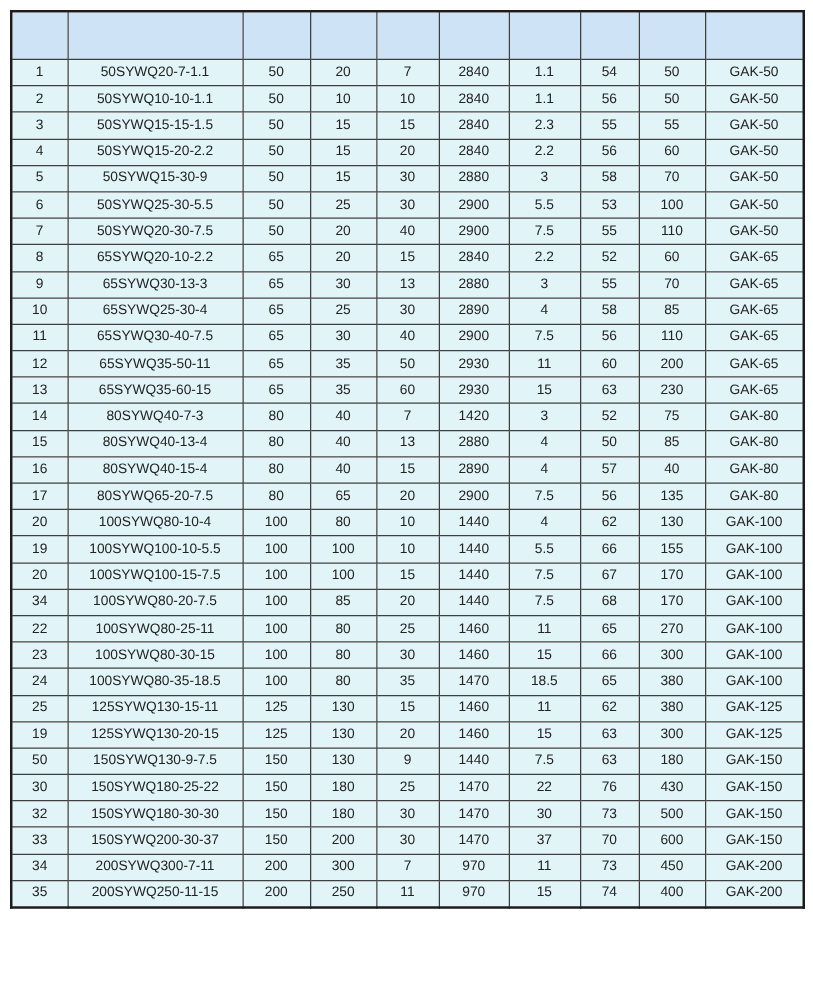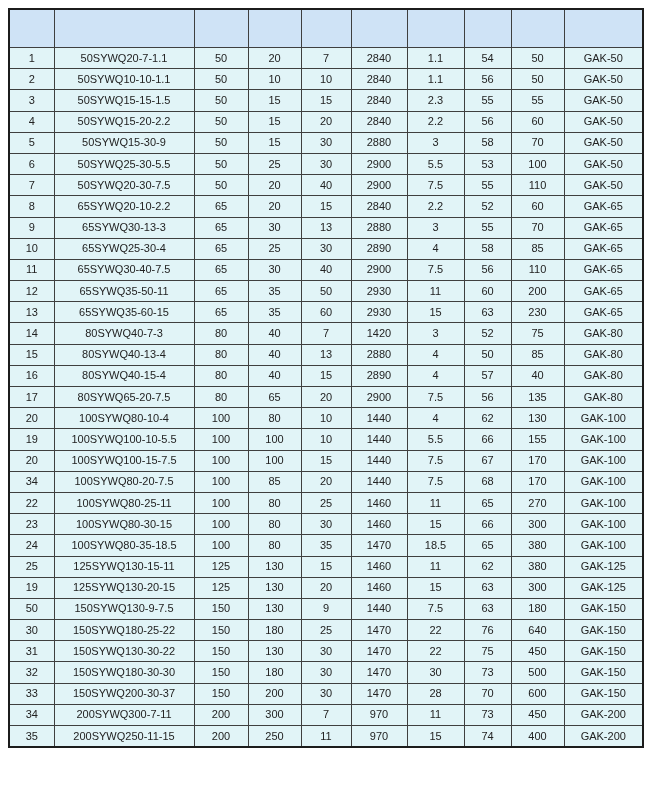--- a/index.html
+++ b/index.html
@@ -399,33 +399,21 @@
         </tr>
         <tr>
           <td>30</td>
           <td>150SYWQ180-25-22</td>
           <td>150</td>
           <td>180</td>
           <td>25</td>
           <td>1470</td>
           <td>22</td>
           <td>76</td>
-          <td>640</td>
-          <td>GAK-150</td>
-        </tr>
-        <tr>
-          <td>31</td>
-          <td>150SYWQ130-30-22</td>
-          <td>150</td>
-          <td>130</td>
-          <td>30</td>
-          <td>1470</td>
-          <td>22</td>
-          <td>75</td>
-          <td>450</td>
+          <td>430</td>
           <td>GAK-150</td>
         </tr>
         <tr>
           <td>32</td>
           <td>150SYWQ180-30-30</td>
           <td>150</td>
           <td>180</td>
           <td>30</td>
           <td>1470</td>
           <td>30</td>
@@ -433,21 +421,21 @@
           <td>500</td>
           <td>GAK-150</td>
         </tr>
         <tr>
           <td>33</td>
           <td>150SYWQ200-30-37</td>
           <td>150</td>
           <td>200</td>
           <td>30</td>
           <td>1470</td>
-          <td>28</td>
+          <td>37</td>
           <td>70</td>
           <td>600</td>
           <td>GAK-150</td>
         </tr>
         <tr>
           <td>34</td>
           <td>200SYWQ300-7-11</td>
           <td>200</td>
           <td>300</td>
           <td>7</td>

